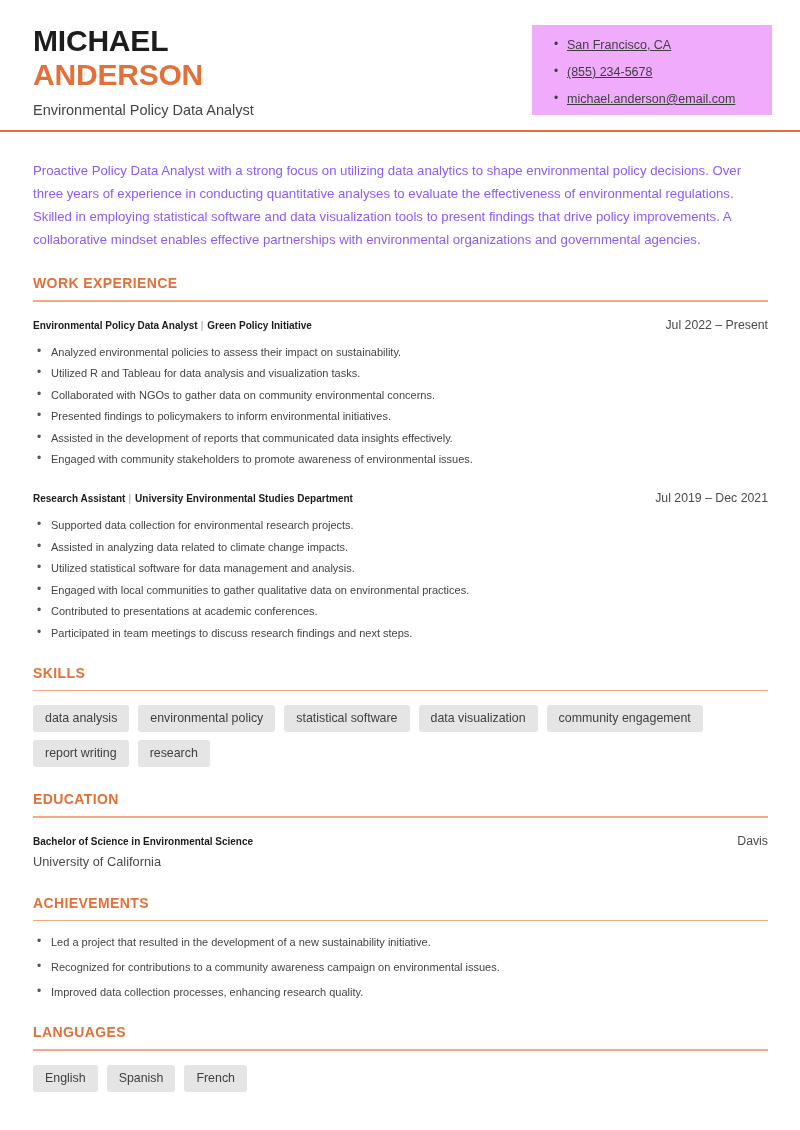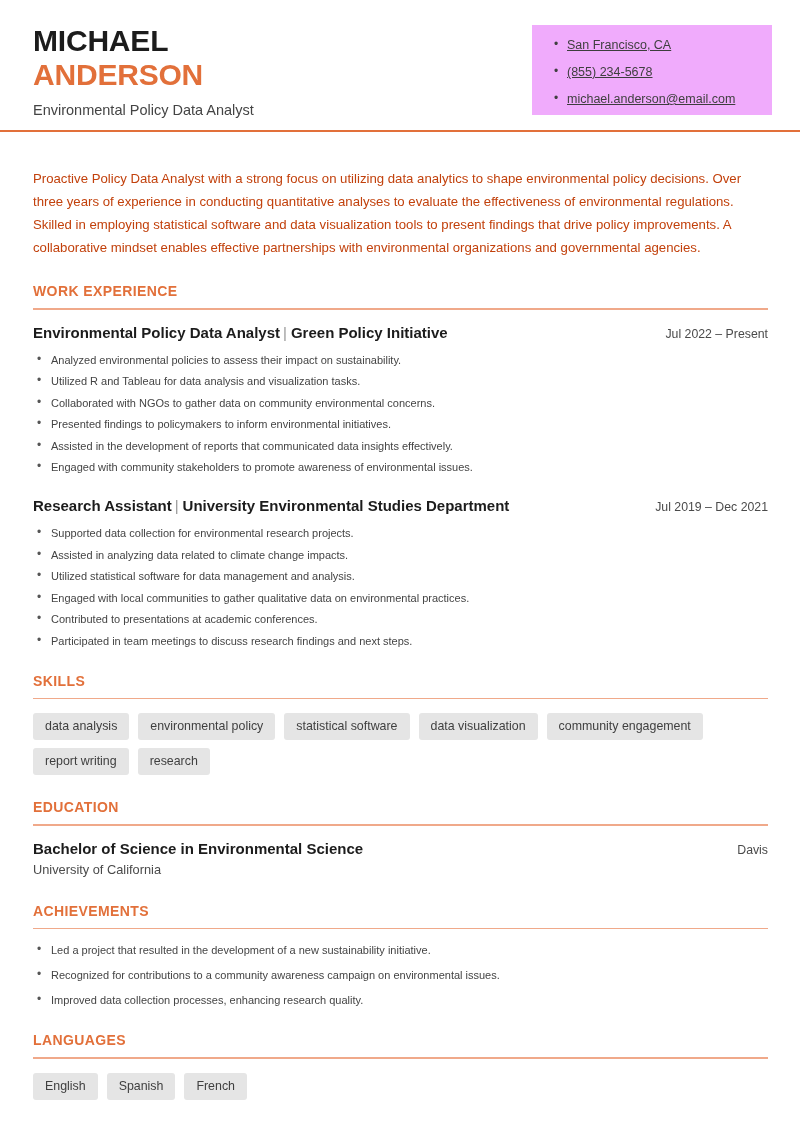--- a/index.html
+++ b/index.html
@@ -94,24 +94,24 @@
     background: #E2703A;
   }
 
   
   .content {
     padding: 0 33px;
   }
 
   .summary {
     margin: 0;
-    padding-top: 36px;
+    padding-top: 28px;
     font-size: 13.2px;
     line-height: 23px;
-    color: #c2410c;
+    color: #8b5cf6;
     width: 737px;
   }
 
   .section { margin-top: 24px; }
   .section-title {
     font-size: 14px;
     font-weight: bold;
     letter-spacing: 0.4px;
     color: #E2703A;
     margin: 0 0 9px 0;
@@ -127,21 +127,21 @@
   
   .entry { margin-bottom: 4px; }
   .entry + .entry { margin-top: 22px; }
   .entry-head {
     display: flex;
     justify-content: space-between;
     align-items: baseline;
     width: 735px;
   }
   .entry-heading {
-    font-size: 15px;
+    font-size: 10px;
     font-weight: bold;
     color: #1c1c1c;
     line-height: 18px;
   }
   .entry-sep {
     font-weight: normal;
     color: #999999;
     padding: 0 4px 0 3px;
   }
   .entry-date {

